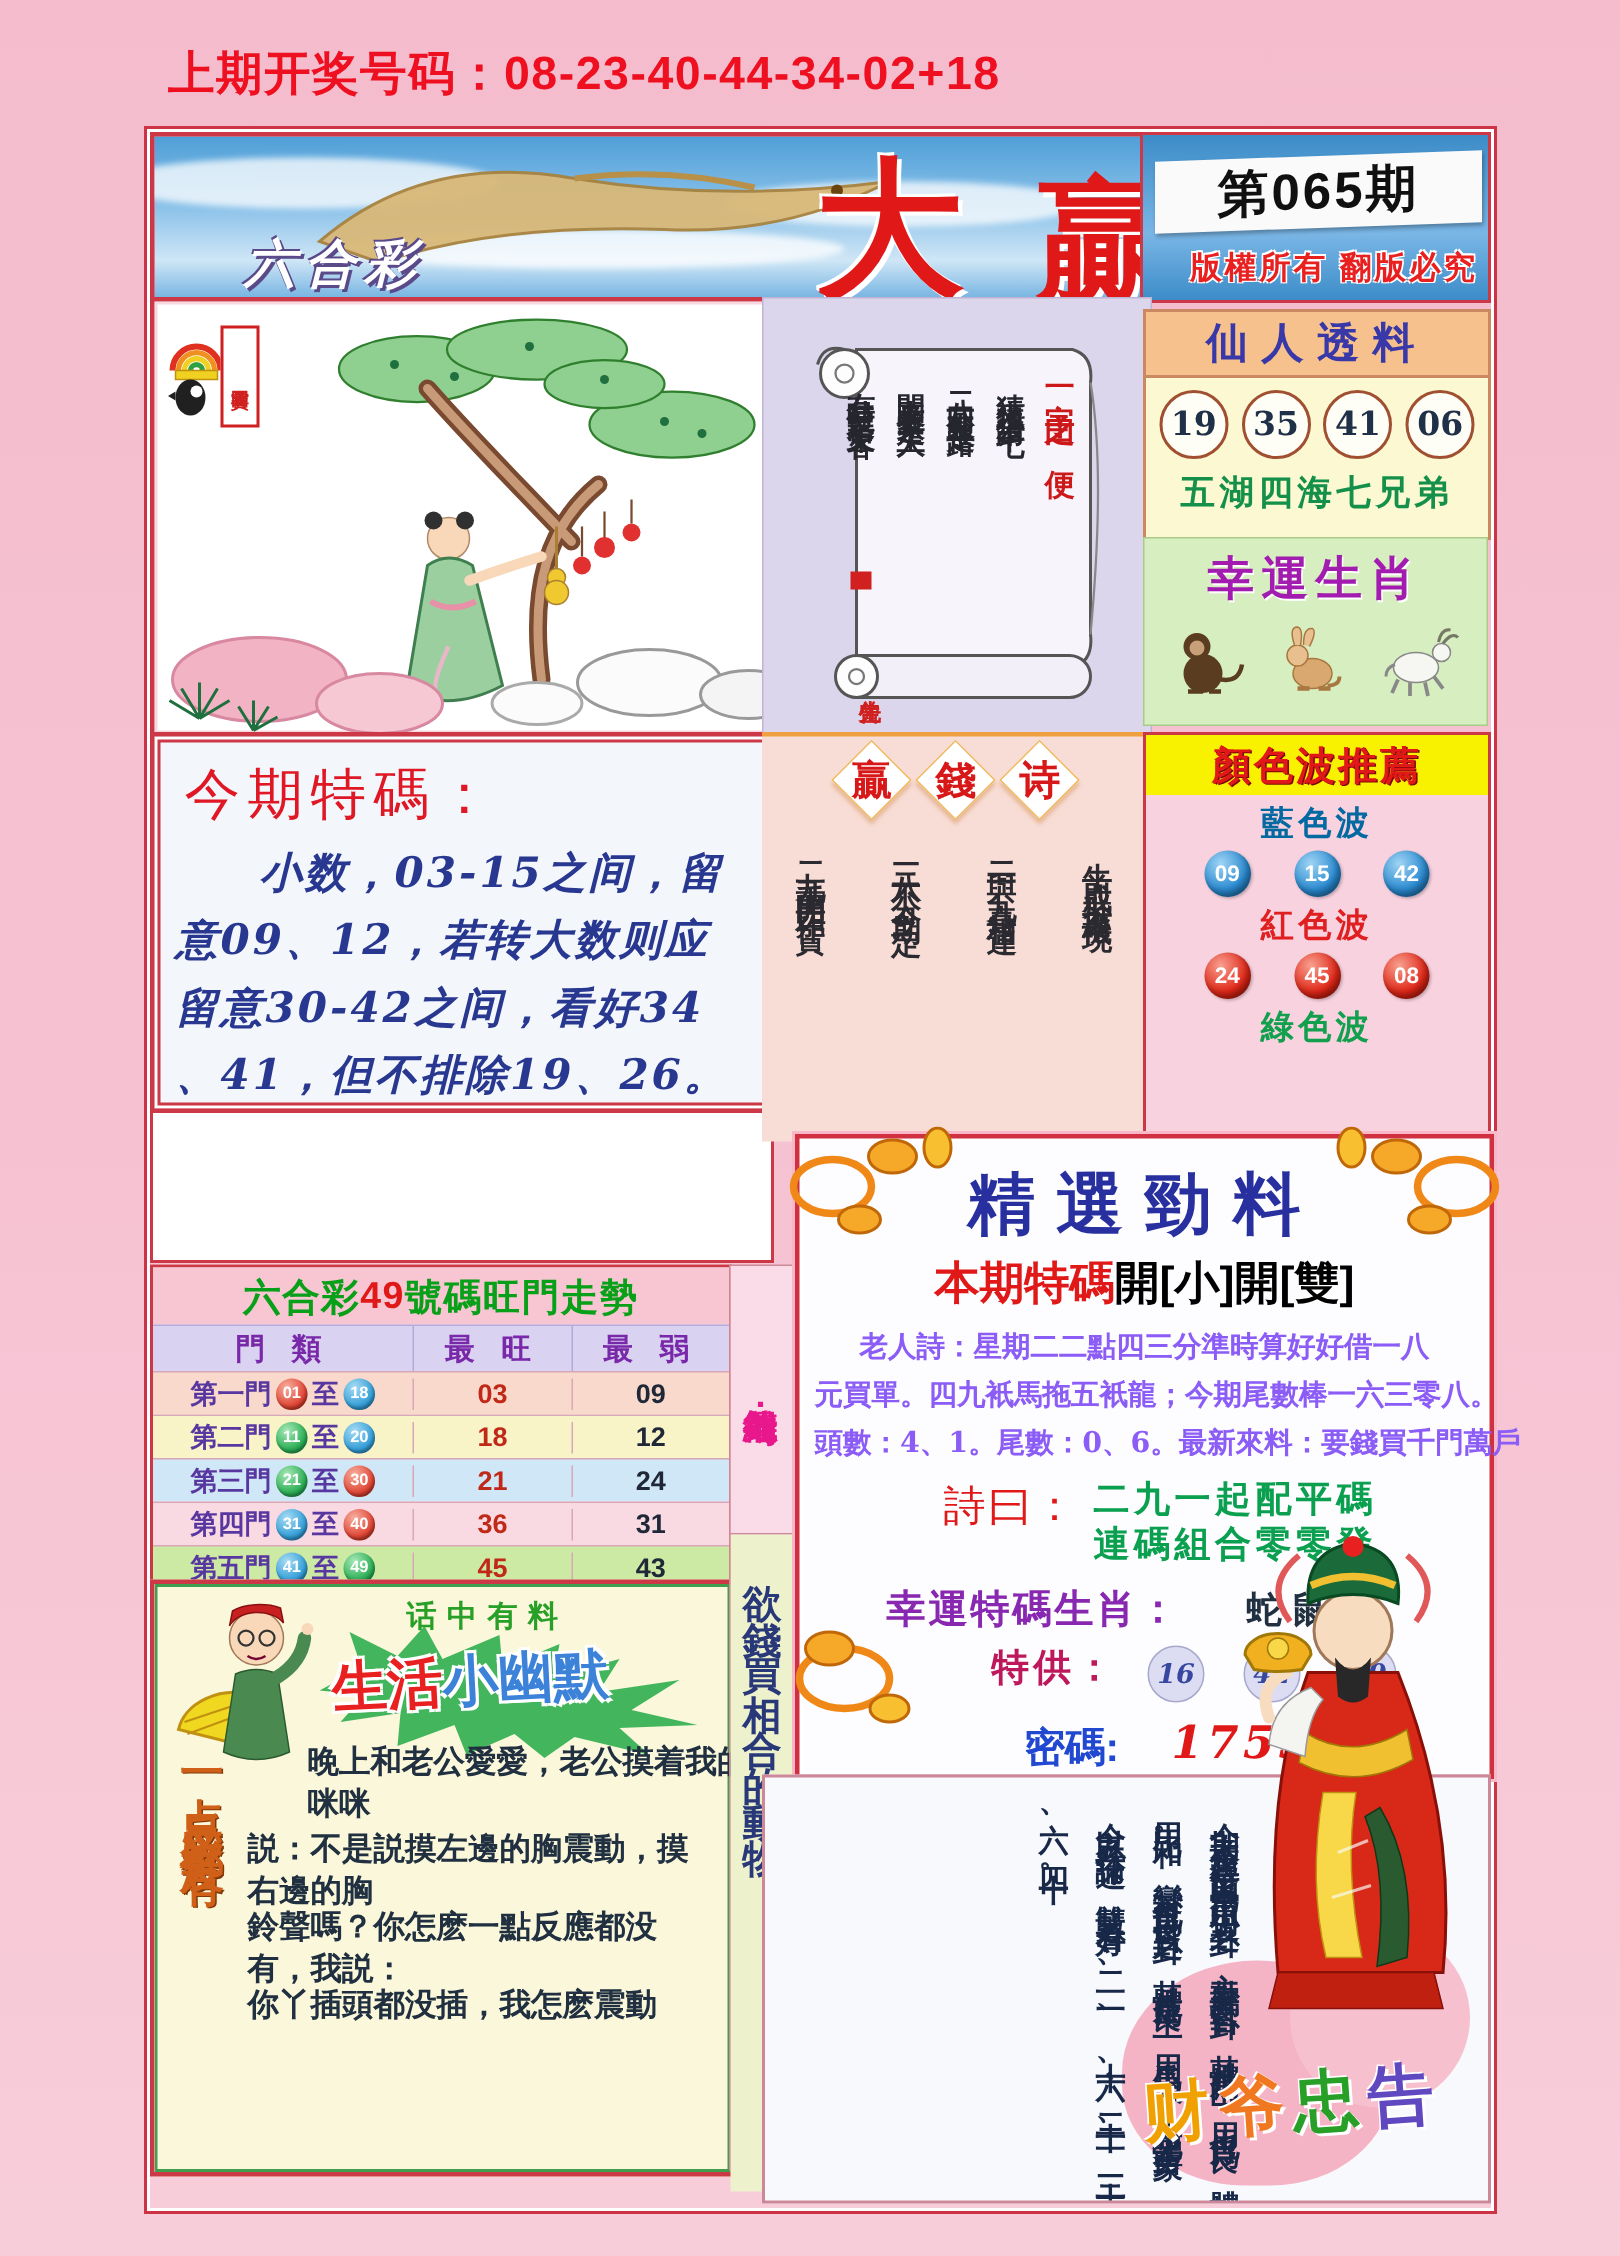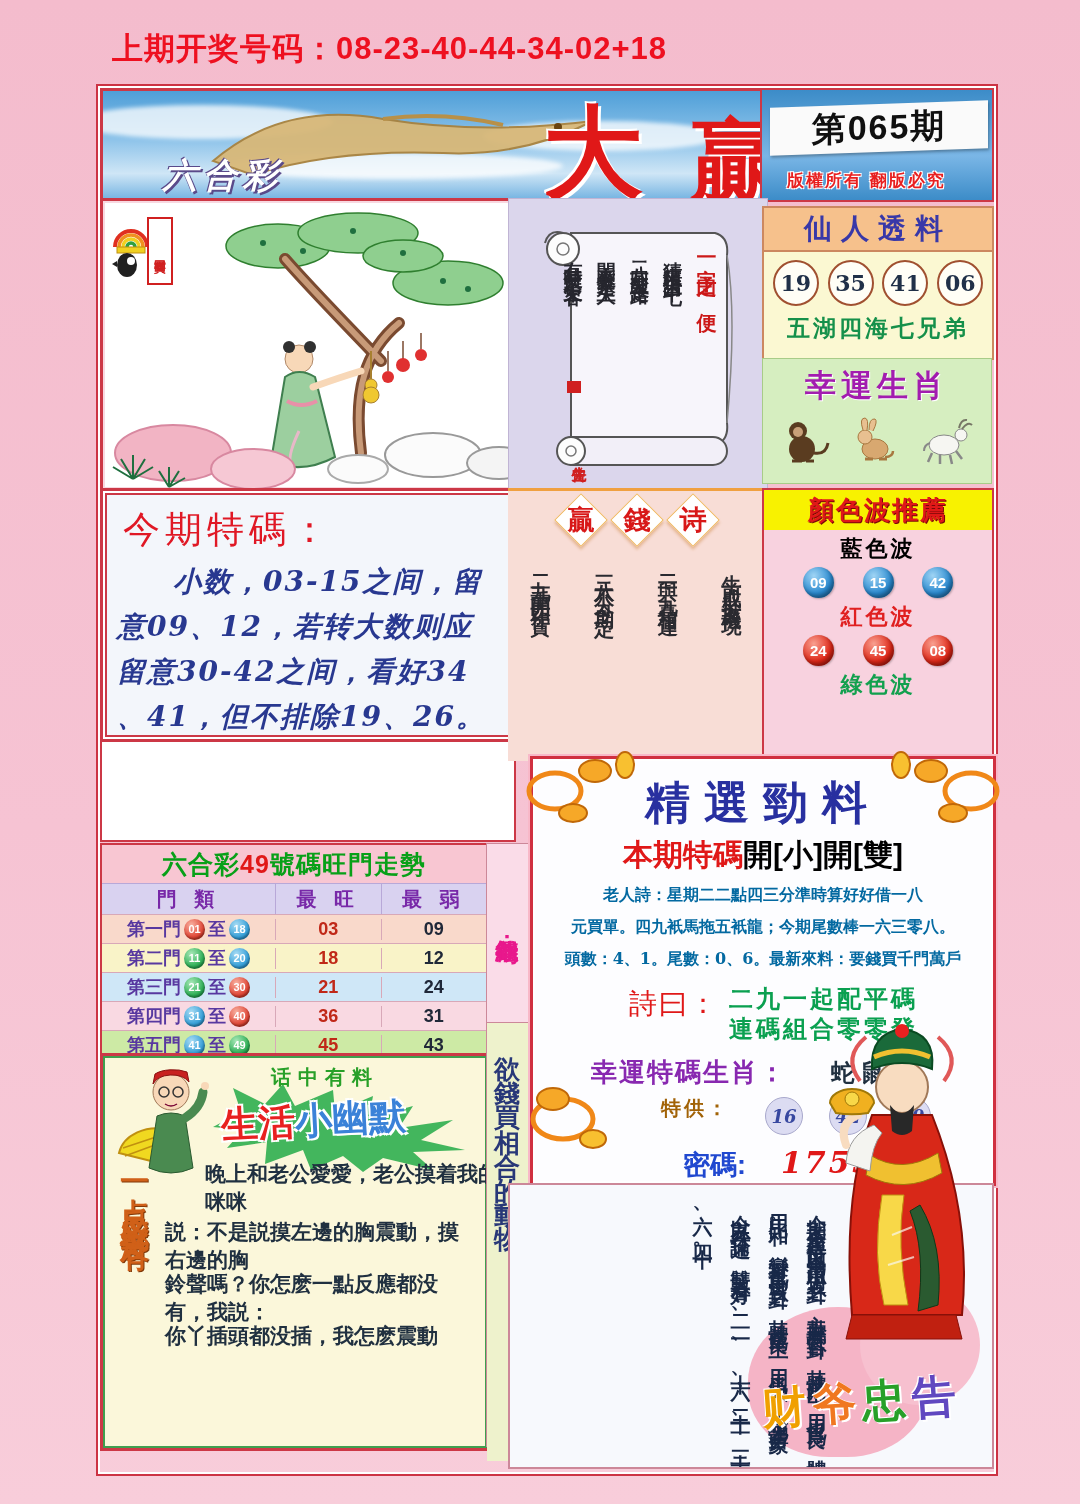--- a/index.html
+++ b/index.html
@@ -25,21 +25,21 @@
     font-family:"DejaVu Serif",serif;text-shadow:3px 3px 0 #fff,-2px -2px 0 #fff;}
   .bigchar2{position:absolute;right:-18px;top:10px;font-size:90px;font-weight:900;color:#e01818;
     font-family:"DejaVu Serif",serif;text-shadow:3px 3px 0 #fff;}
 
   
   .issuebox{left:760px;top:88px;width:230px;height:110px;background:linear-gradient(180deg,#3c8cc8,#7ab6e6 60%,#3c8cc8);
     border:2px solid #cc3846;}
   .issueband{position:absolute;left:8px;right:4px;top:14px;height:48px;background:#fafafa;transform:skewY(-2deg);
     display:flex;align-items:center;justify-content:center;box-shadow:1px 2px 3px rgba(0,0,0,.3);}
   .issueband span{font-size:34px;font-weight:900;color:#101010;letter-spacing:2px;}
-  .copyright{position:absolute;left:0;right:0;bottom:8px;font-size:17px;font-weight:900;color:#e82020;
+  .copyright{position:absolute;left:0;right:0;bottom:8px;text-align:center;font-size:21px;font-weight:900;color:#e82020;
     text-shadow:1px 1px 0 #fff,-1px -1px 0 #fff,1px -1px 0 #fff,-1px 1px 0 #fff;letter-spacing:2px;margin-left:25px;}
 
   
   .picbox{left:100px;top:198px;width:410px;height:288px;background:#fff;border:3px solid #cc3846;
     box-shadow:inset 0 0 0 2px #f8d8e0;overflow:hidden;}
   .rtag{position:absolute;left:44px;top:16px;width:22px;height:64px;background:#fff;border:2px solid #d02020;
     display:flex;align-items:center;justify-content:center;}
   .rtag span{writing-mode:vertical-rl;text-orientation:upright;font-size:12px;font-weight:700;color:#d02020;line-height:1;}
 
   
@@ -90,21 +90,21 @@
     justify-content:space-between;}
   .wcol{writing-mode:vertical-rl;text-orientation:upright;font-family:"DejaVu Serif",serif;
     font-size:20px;font-weight:700;color:#2a2a30;letter-spacing:7px;}
 
   
   .waves{left:762px;top:488px;width:228px;height:270px;border:2px solid #cc3846;background:#f8d2df;}
   .waves .hd{height:40px;background:#f8f200;display:flex;align-items:center;justify-content:center;
     font-size:26px;font-weight:900;color:#e01818;letter-spacing:2px;text-shadow:1px 1px 0 #7a0808;}
   .wgroup{text-align:center;margin-top:4px;}
   .wlabel{font-size:22px;font-weight:900;letter-spacing:3px;}
-  .g0 .wlabel{color:#000000;} .g1 .wlabel{color:#e02020;} .g2 .wlabel{color:#12a04e;}
+  .g0 .wlabel{color:#0369a1;} .g1 .wlabel{color:#e02020;} .g2 .wlabel{color:#12a04e;}
   .wballs{display:flex;justify-content:space-evenly;margin-top:3px;padding:0 10px;}
   .wball{width:31px;height:31px;border-radius:50%;display:flex;align-items:center;justify-content:center;
     font-size:15px;font-weight:900;color:#fff;box-shadow:inset -2px -3px 4px rgba(0,0,0,.35),1px 1px 2px rgba(0,0,0,.25);}
   .g0 .wball{background:radial-gradient(circle at 35% 28%,#9fd4f4,#2a8ad0 60%,#176aa8);}
   .g1 .wball{background:radial-gradient(circle at 35% 28%,#f8a090,#e02818 60%,#a81008);}
   .g2 .wball{background:radial-gradient(circle at 35% 28%,#90e0a8,#10a048 60%,#087838);}
 
   
   .ttable{left:100px;top:843px;width:384px;height:210px;border:2px solid #cc3846;background:#fff;}
   .ttitle{height:38px;background:#f8c6d2;display:flex;align-items:center;justify-content:center;
@@ -145,28 +145,28 @@
   .strip .txt span{writing-mode:vertical-rl;text-orientation:upright;font-family:"DejaVu Serif",serif;
     font-size:26px;font-weight:700;color:#283878;letter-spacing:24px;}
 
   
   .featured{left:530px;top:756px;width:460px;height:424px;background:#fdfdff;border:3px solid #d03040;
     box-shadow:inset 0 0 0 2px #fff,0 0 0 2px #f8b8c8;}
   .ftitle{position:absolute;left:0;right:0;top:14px;text-align:center;font-family:"DejaVu Serif",serif;
     font-size:45px;font-weight:900;color:#2830a0;letter-spacing:14px;}
   .fsub{position:absolute;left:0;right:0;top:76px;text-align:center;font-size:30px;font-weight:900;}
   .fsub .p1{color:#e01818;} .fsub .p2{color:#000000;}
-  .fbody{position:absolute;left:10px;right:10px;font-family:"DejaVu Serif",serif;font-size:16px;
-    font-weight:700;color:#0369a1;text-align:center;white-space:nowrap;}
+  .fbody{position:absolute;left:10px;right:10px;font-family:"DejaVu Serif",serif;font-size:19px;
+    font-weight:700;color:#8b5cf6;text-align:center;white-space:nowrap;}
   .fpoemlab{position:absolute;left:96px;top:226px;font-size:28px;font-weight:400;color:#e01818;letter-spacing:2px;}
   .fpoem{position:absolute;left:196px;font-size:24px;font-weight:900;color:#0aa050;letter-spacing:3px;}
   .fzod{position:absolute;left:58px;top:296px;font-size:26px;font-weight:900;color:#8828b0;letter-spacing:2px;}
   .fzodval{position:absolute;left:298px;top:298px;font-family:"DejaVu Serif",serif;font-size:24px;
     font-weight:700;color:#203040;letter-spacing:6px;}
-  .fsuplab{position:absolute;left:128px;top:336px;font-size:20px;font-weight:900;color:#a16207;letter-spacing:3px;}
+  .fsuplab{position:absolute;left:128px;top:336px;font-size:25px;font-weight:900;color:#be185d;letter-spacing:3px;}
   .fball{position:absolute;top:338px;width:36px;height:36px;border-radius:50%;background:#dcdcf2;border:1px solid #a8a8cc;
     display:flex;align-items:center;justify-content:center;font-family:"DejaVu Serif",serif;font-style:italic;
     font-size:18px;font-weight:700;color:#3848a0;}
   .fpass{position:absolute;left:150px;top:388px;font-size:27px;font-weight:900;color:#2048d0;}
   .fpassval{position:absolute;left:248px;top:386px;font-family:"DejaVu Serif",serif;font-style:italic;
     font-size:30px;font-weight:900;color:#e01818;letter-spacing:3px;}
 
   
   .bottombox{left:508px;top:1183px;width:482px;height:282px;background:#f7f9fd;border:2px solid #cc8899;overflow:hidden;}
   .bvt{position:absolute;left:14px;top:14px;width:312px;height:252px;writing-mode:vertical-rl;

